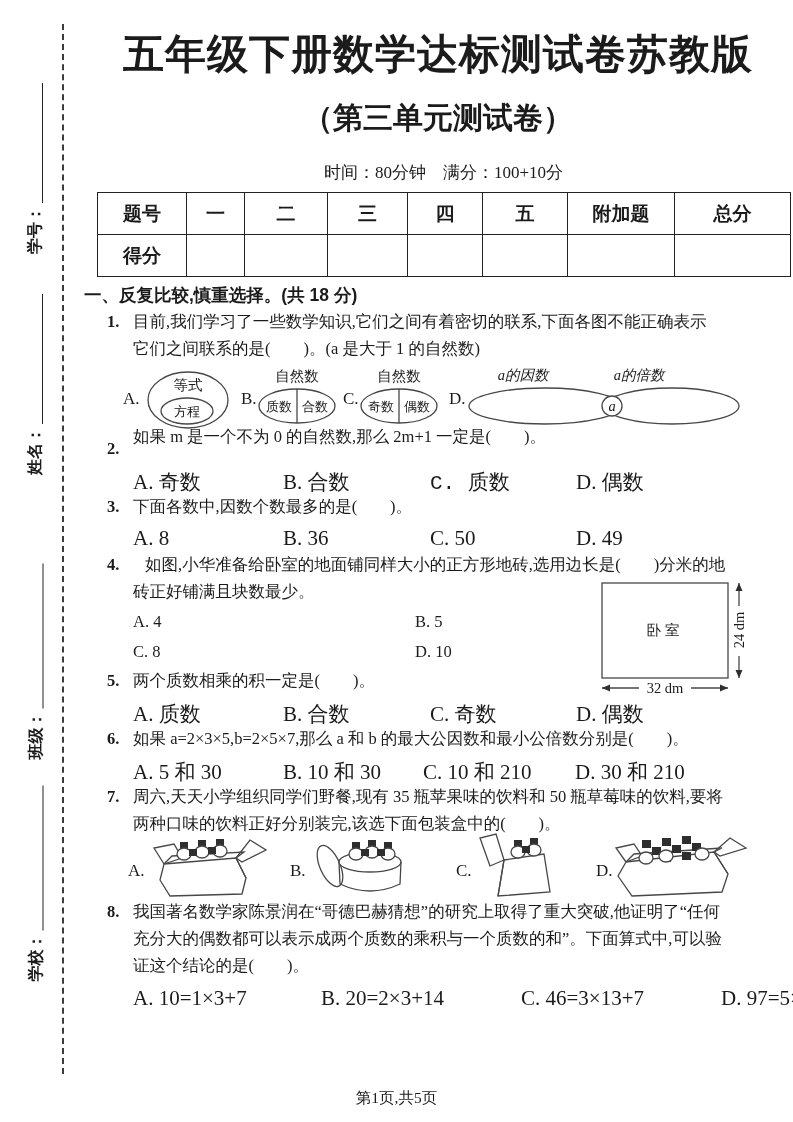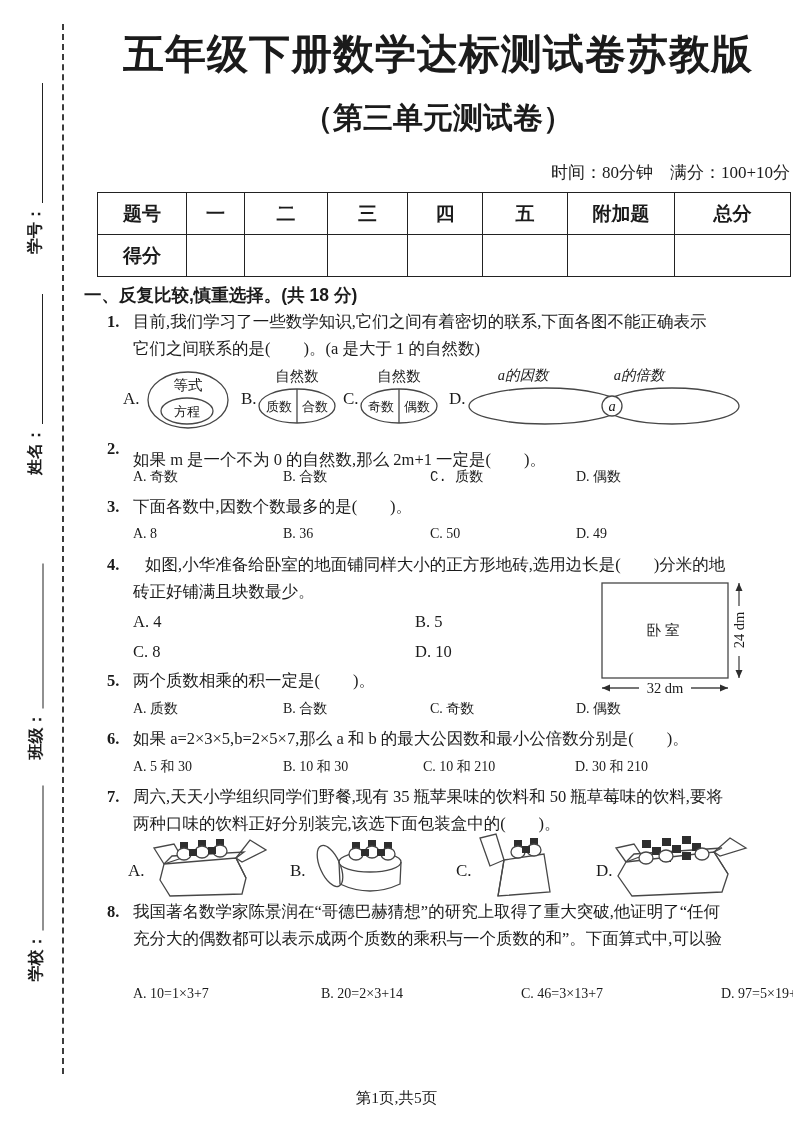--- a/index.html
+++ b/index.html
@@ -7,30 +7,30 @@
   .page {
     position:relative; width:793px; height:1122px; background:#fff;
     color:#1b1b1b; font-family:"Liberation Serif","DejaVu Serif",serif;
     overflow:hidden;
   }
   .abs { position:absolute; }
   .title { left:88px; width:700px; top:27px; text-align:center;
            font-size:41px; font-weight:700; white-space:nowrap; letter-spacing:1px; }
   .subtitle { left:88px; width:700px; top:98px; text-align:center;
               font-size:30px; font-weight:700; white-space:nowrap; }
-  .meta { left:97px; width:693px; top:161px; text-align:right; font-size:17px; white-space:nowrap; }
+  .meta { left:97px; width:693px; top:161px; text-align:center; font-size:17px; white-space:nowrap; }
   table.score { position:absolute; left:97px; top:192px; width:693px;
                 border-collapse:collapse; table-layout:fixed; }
   table.score td { border:1.8px solid #222; height:42px; text-align:center;
                    font-size:19px; font-weight:700; overflow:hidden; }
   .sec { left:84px; top:283px; font-family:"Liberation Sans","DejaVu Sans",sans-serif;
          font-weight:700; font-size:17.5px; white-space:nowrap; }
   .t { position:absolute; font-size:16.5px; white-space:nowrap; line-height:22px; }
   .qn { font-weight:700; }
-  .opts { position:absolute; left:133px; display:flex; font-size:14px; white-space:nowrap; }
+  .opts { position:absolute; left:133px; display:flex; font-size:21px; white-space:nowrap; }
   .opts span { display:inline-block; }
   .dash { position:absolute; left:62px; top:24px; height:1050px;
           border-left:2px dashed #3c3c3c; width:0; }
   .sb { position:absolute; transform:rotate(-90deg); height:20px;
         font-family:"Liberation Sans","DejaVu Sans",sans-serif; font-weight:700;
         font-size:16px; white-space:nowrap; display:flex; align-items:flex-end; }
   .sb .bline { display:inline-block; border-bottom:1.7px solid #222;
                height:1px; margin:0 0 3px 3px; }
   .footer { left:0; width:793px; top:1088px; text-align:center; font-size:15.5px; }
   svg { position:absolute; overflow:visible; }
@@ -137,21 +137,21 @@
     <text class="lbl" x="334" y="38">D.</text>
     <text class="cn" x="408" y="14" text-anchor="middle" font-style="italic">a的因数</text>
     <text class="cn" x="524" y="14" text-anchor="middle" font-style="italic">a的倍数</text>
     <ellipse class="ln" cx="430" cy="40" rx="76" ry="18"></ellipse>
     <ellipse class="ln" cx="557" cy="40" rx="67" ry="18"></ellipse>
     <circle class="lnw" cx="497" cy="40" r="10"></circle>
     <text class="cn" x="497" y="45" text-anchor="middle" font-style="italic">a</text>
   </svg>
 
   <span class="t qn" style="left:107px; top:438px;">2.</span>
-  <span class="t" style="left:133px; top:449px;">如果 m 是一个不为 0 的自然数,那么 2m+1 一定是(　　)。</span>
+  <span class="t" style="left:133px; top:426px;">如果 m 是一个不为 0 的自然数,那么 2m+1 一定是(　　)。</span>
   <div class="opts" style="top:468px;">
     <span style="width:150px;">A. 奇数</span>
     <span style="width:147px;">B. 合数</span>
     <span style="width:146px;font-family:Liberation Mono, monospace;">C. 质数</span>
     <span>D. 偶数</span>
   </div>
 
   <span class="t qn" style="left:107px; top:496px;">3.</span>
   <span class="t" style="left:133px; top:496px;">下面各数中,因数个数最多的是(　　)。</span>
   <div class="opts" style="top:526px;">
@@ -279,20 +279,21 @@
         <ellipse class="lnw" cx="528" cy="26" rx="7" ry="6"></ellipse>
           <ellipse class="lnw" cx="548" cy="24" rx="7" ry="6"></ellipse>
         <ellipse class="lnw" cx="584" cy="22" rx="7" ry="6"></ellipse>
       </g>
     </g>
   </svg>
 
   <span class="t qn" style="left:107px; top:901px;">8.</span>
   <span class="t" style="left:133px; top:901px;">我国著名数学家陈景润在“哥德巴赫猜想”的研究上取得了重大突破,他证明了“任何</span>
   <span class="t" style="left:133px; top:928px;">充分大的偶数都可以表示成两个质数的乘积与一个质数的和”。下面算式中,可以验</span>
+  <span class="t" style="left:133px; top:955px;">证这个结论的是(　　)。</span>
   <div class="opts" style="top:986px;gap:48px;">
     <span style="width:140px;">A. 10=1×3+7</span>
     <span style="width:152px;">B. 20=2×3+14</span>
     <span style="width:152px;">C. 46=3×13+7</span>
     <span>D. 97=5×19+2</span>
   </div>
 
   <div class="abs footer">第1页,共5页</div>
 
 </div>

